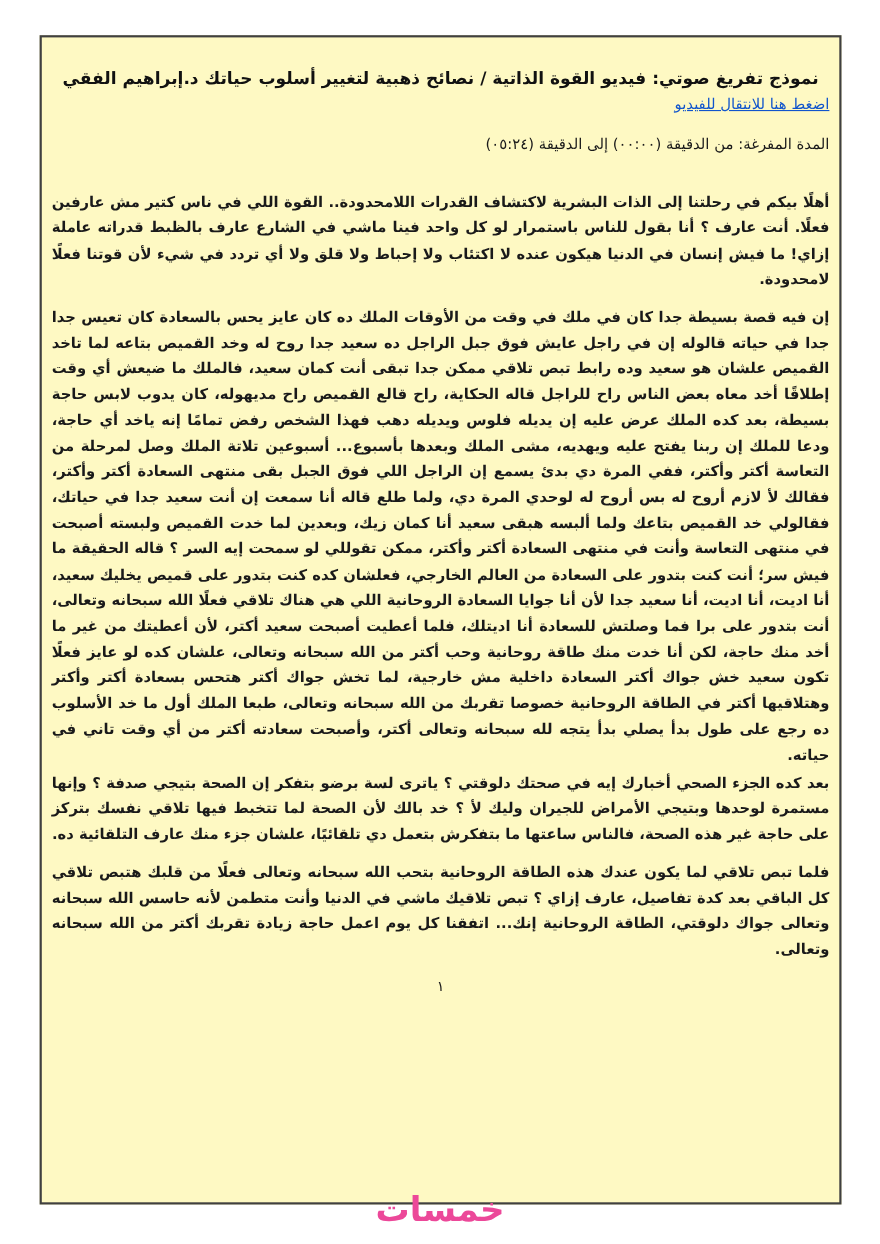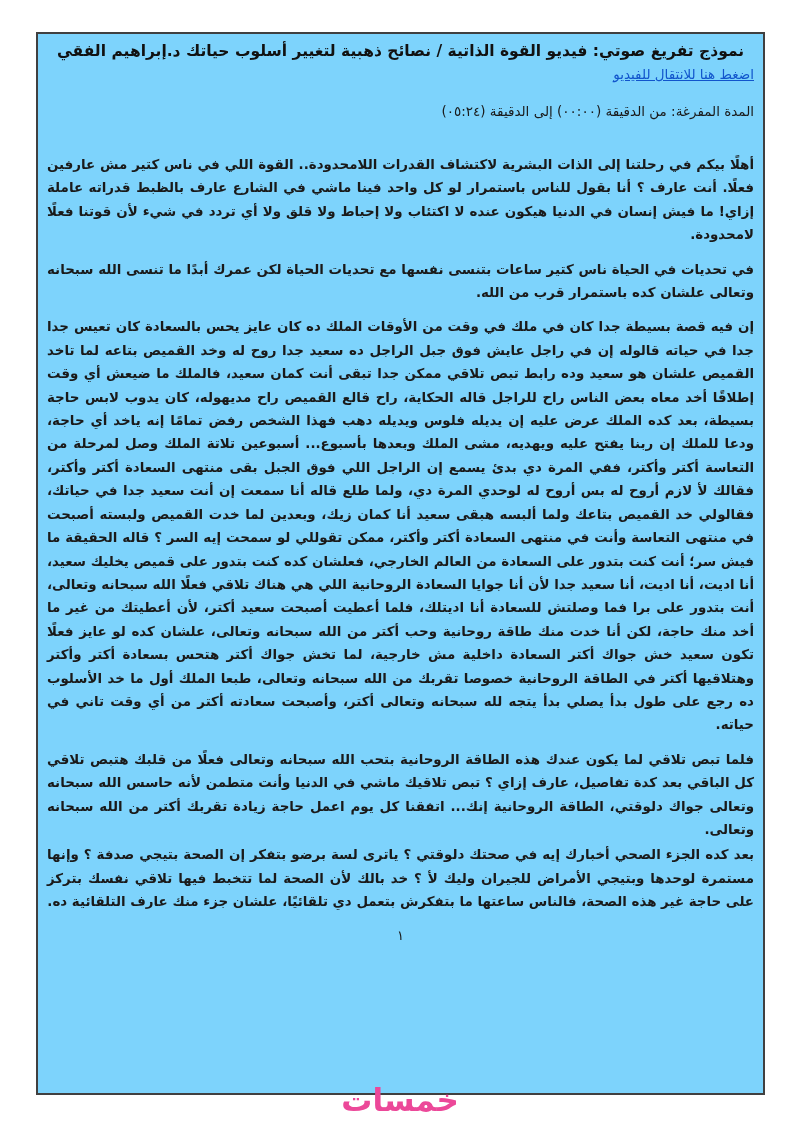--- a/index.html
+++ b/index.html
@@ -10,25 +10,25 @@
     height: 1131px;
     position: relative;
     font-family: "DejaVu Sans", sans-serif;
   }
   .page {
     position: absolute;
     left: 36px;
     top: 32px;
     width: 729px;
     height: 1063px;
-    background: #7dd3fc;
+    background: #fef9c3;
     border: 2px solid #404040;
     box-sizing: border-box;
     direction: rtl;
-    padding: 6px 9px 0 9px;
+    padding: 26px 9px 0 9px;
     overflow: hidden;
   }
   .doc-title {
     text-align: center;
     font-weight: bold;
     font-size: 15.5px;
     line-height: 22px;
     color: #111111;
     margin: 0;
   }
@@ -83,21 +83,20 @@
 <body>
 
 <div class="page">
   <h1 class="doc-title">نموذج تفريغ صوتي: فيديو القوة الذاتية / نصائح ذهبية لتغيير أسلوب حياتك د.إبراهيم الفقي</h1>
   <div class="video-link-row">
     <a class="video-link" href="#">اضغط هنا للانتقال للفيديو</a>
   </div>
   <div class="duration-line">المدة المفرغة: من الدقيقة (٠٠:٠٠) إلى الدقيقة (٠٥:٢٤)</div>
   <div class="transcript">
       <p class="para">أهلًا بيكم في رحلتنا إلى الذات البشرية لاكتشاف القدرات اللامحدودة.. القوة اللي في ناس كتير مش عارفين فعلًا. أنت عارف ؟ أنا بقول للناس باستمرار لو كل واحد فينا ماشي في الشارع عارف بالظبط قدراته عاملة إزاي! ما فيش إنسان في الدنيا هيكون عنده لا اكتئاب ولا إحباط ولا قلق ولا أي تردد في شيء لأن قوتنا فعلًا لامحدودة.</p>
-      <p class="para">في تحديات في الحياة ناس كتير ساعات بتنسى نفسها مع تحديات الحياة لكن عمرك أبدًا ما تنسى الله سبحانه وتعالى علشان كده باستمرار قرب من الله.</p>
       <p class="para">إن فيه قصة بسيطة جدا كان في ملك في وقت من الأوقات الملك ده كان عايز يحس بالسعادة كان تعيس جدا جدا في حياته قالوله إن في راجل عايش فوق جبل الراجل ده سعيد جدا روح له وخد القميص بتاعه لما تاخد القميص علشان هو سعيد وده رابط تبص تلاقي ممكن جدا تبقى أنت كمان سعيد، فالملك ما ضيعش أي وقت إطلاقًا أخد معاه بعض الناس راح للراجل قاله الحكاية، راح قالع القميص راح مديهوله، كان يدوب لابس حاجة بسيطة، بعد كده الملك عرض عليه إن يديله فلوس ويديله دهب فهذا الشخص رفض تمامًا إنه ياخد أي حاجة، ودعا للملك إن ربنا يفتح عليه ويهديه، مشى الملك وبعدها بأسبوع... أسبوعين تلاتة الملك وصل لمرحلة من التعاسة أكتر وأكتر، ففي المرة دي بدئ يسمع إن الراجل اللي فوق الجبل بقى منتهى السعادة أكتر وأكتر، فقالك لأ لازم أروح له بس أروح له لوحدي المرة دي، ولما طلع قاله أنا سمعت إن أنت سعيد جدا في حياتك، فقالولي خد القميص بتاعك ولما ألبسه هبقى سعيد أنا كمان زيك، وبعدين لما خدت القميص ولبسته أصبحت في منتهى التعاسة وأنت في منتهى السعادة أكتر وأكتر، ممكن تقوللي لو سمحت إيه السر ؟ قاله الحقيقة ما فيش سر؛ أنت كنت بتدور على السعادة من العالم الخارجي، فعلشان كده كنت بتدور على قميص يخليك سعيد، أنا اديت، أنا اديت، أنا سعيد جدا لأن أنا جوايا السعادة الروحانية اللي هي هناك تلاقي فعلًا الله سبحانه وتعالى، أنت بتدور على برا فما وصلتش للسعادة أنا اديتلك، فلما أعطيت أصبحت سعيد أكتر، لأن أعطيتك من غير ما أخد منك حاجة، لكن أنا خدت منك طاقة روحانية وحب أكتر من الله سبحانه وتعالى، علشان كده لو عايز فعلًا تكون سعيد خش جواك أكتر السعادة داخلية مش خارجية، لما تخش جواك أكتر هتحس بسعادة أكتر وأكتر وهتلاقيها أكتر في الطاقة الروحانية خصوصا تقربك من الله سبحانه وتعالى، طبعا الملك أول ما خد الأسلوب ده رجع على طول بدأ يصلي بدأ يتجه لله سبحانه وتعالى أكتر، وأصبحت سعادته أكتر من أي وقت تاني في حياته.</p>
+      <p class="para tight">بعد كده الجزء الصحي أخبارك إيه في صحتك دلوقتي ؟ ياترى لسة برضو بتفكر إن الصحة بتيجي صدفة ؟ وإنها مستمرة لوحدها وبتيجي الأمراض للجيران وليك لأ ؟ خد بالك لأن الصحة لما تتخبط فيها تلاقي نفسك بتركز على حاجة غير هذه الصحة، فالناس ساعتها ما بتفكرش بتعمل دي تلقائيًا، علشان جزء منك عارف التلقائية ده.</p>
       <p class="para">فلما تبص تلاقي لما يكون عندك هذه الطاقة الروحانية بتحب الله سبحانه وتعالى فعلًا من قلبك هتبص تلاقي كل الباقي بعد كدة تفاصيل، عارف إزاي ؟ تبص تلاقيك ماشي في الدنيا وأنت متطمن لأنه حاسس الله سبحانه وتعالى جواك دلوقتي، الطاقة الروحانية إنك... اتفقنا كل يوم اعمل حاجة زيادة تقربك أكتر من الله سبحانه وتعالى.</p>
-      <p class="para tight">بعد كده الجزء الصحي أخبارك إيه في صحتك دلوقتي ؟ ياترى لسة برضو بتفكر إن الصحة بتيجي صدفة ؟ وإنها مستمرة لوحدها وبتيجي الأمراض للجيران وليك لأ ؟ خد بالك لأن الصحة لما تتخبط فيها تلاقي نفسك بتركز على حاجة غير هذه الصحة، فالناس ساعتها ما بتفكرش بتعمل دي تلقائيًا، علشان جزء منك عارف التلقائية ده.</p>
     </div>
   <div class="page-number">١</div>
 </div>
 
 <div class="watermark">خمسات</div>
 
 </body></html>

